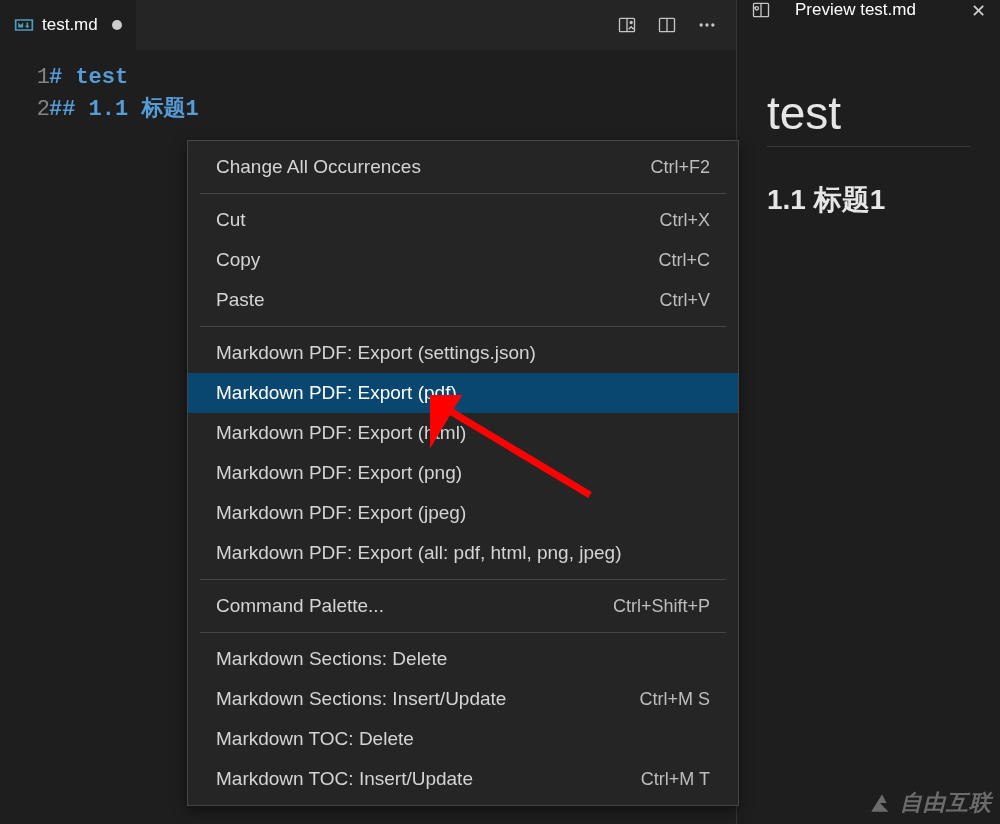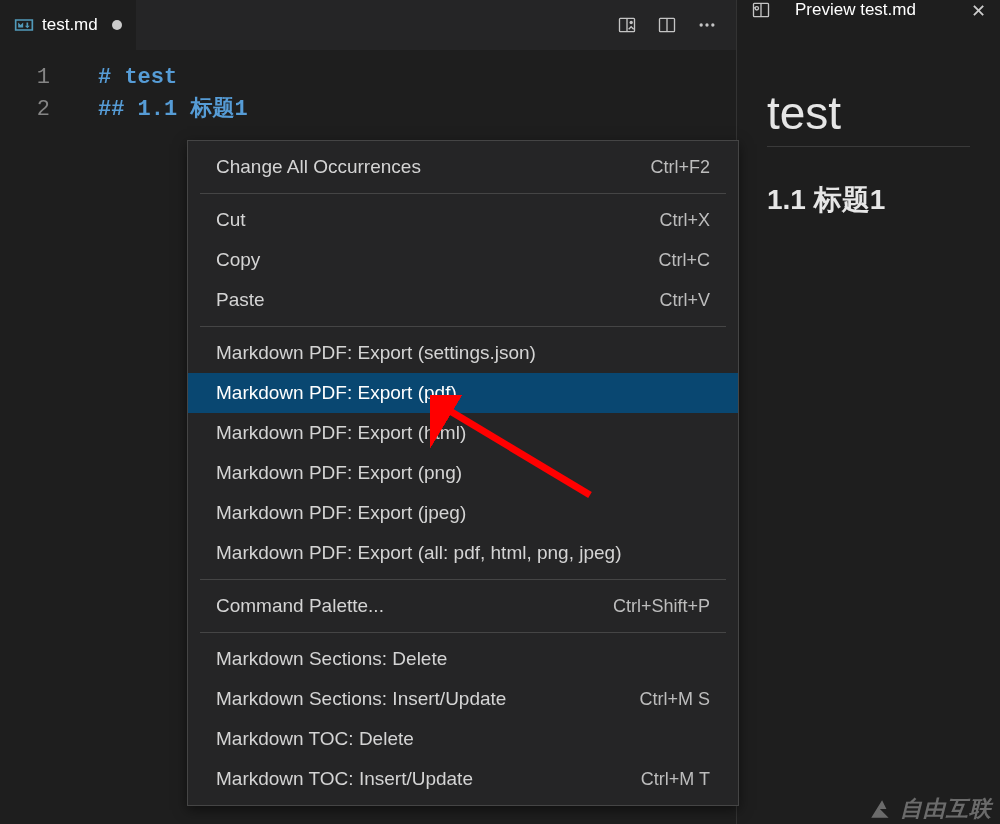--- a/index.html
+++ b/index.html
@@ -25,21 +25,21 @@
     border-right: 1px solid #252526;
   }
   .tab .file-icon svg { width: 20px; height: 20px; display: block; }
   .tab .dirty-dot { width: 10px; height: 10px; border-radius: 50%; background: #cccccc; margin-left: 6px; }
   .tab-actions { margin-left: auto; display: flex; align-items: center; gap: 18px; padding-right: 18px; }
   .tab-actions .act { width: 22px; height: 22px; display:flex; align-items:center; justify-content:center; color:#c5c5c5; cursor:pointer; }
   .tab-actions .act svg { width: 20px; height: 20px; }
   
   .editor-body { position: relative; padding-top: 12px; background: #1e1e1e; font-family: Consolas, "Courier New", monospace; font-size: 22px; }
   .gutter { position: absolute; left: 0; top: 12px; width: 70px; text-align: right; color: #858585; font-size: 22px; line-height: 32px; padding-right: 20px;}
-  .code-lines { margin-left: 98px; line-height: 32px; }
+  .code-lines { margin-left: 49px; line-height: 32px; }
   .code-lines .tk-hash { color: #569cd6; font-weight: 600;}
   .code-lines .tk-h1 { color: #569cd6; font-weight: 600;}
   .code-lines .tk-h2 { color: #569cd6; font-weight: 600;}
   .code-lines .tk-text { color: #569cd6; font-weight: bold; }
   .minimap { position:absolute; right:0; top:50px; width:14px; height:60px; background:#3a3a3a;}
   
   .context-menu {
     position: absolute;
     left: 153px; top: 140px;
     width: 552px;
@@ -63,21 +63,21 @@
   
   .preview-tabbar { height: 50px; background: #252526; display:flex; align-items:stretch;}
   .preview-tab { display:flex; align-items:flex-start; gap:24px; padding:0 14px; background:#1e1e1e; color:#ffffff; font-size:17px; flex:1;}
   .preview-tab .close-x { margin-left:auto; font-size:18px; color:#cccccc;}
   .preview-body { padding: 36px 30px; color:#e8e8e8;}
   .preview-body h1 { font-size: 46px; font-weight: 300; border-bottom: 1px solid #3a3a3a; padding-bottom: 6px; margin-bottom: 34px; color:#e6e6e6;}
   .preview-body h2 { font-size: 28px; font-weight: 700; color:#e6e6e6;}
   
   .arrow-anno { position:absolute; left:430px; top:395px; pointer-events:none;}
   
-  .watermark { position:absolute; right:8px; bottom:0; display:flex; align-items:center; gap:6px; opacity:0.45; font-style:italic; font-weight:700; font-size:22px; color:#c9c9c9; letter-spacing:1px;}
+  .watermark { position:absolute; right:8px; bottom:6px; display:flex; align-items:center; gap:6px; opacity:0.45; font-style:italic; font-weight:700; font-size:22px; color:#c9c9c9; letter-spacing:1px;}
   .watermark svg{ width:26px; height:26px;}
 </style>
 </head>
 <body>
 
 <div class="root">
 
   <div class="editor-pane">
     <div class="tab-bar">
       <div class="tab">

